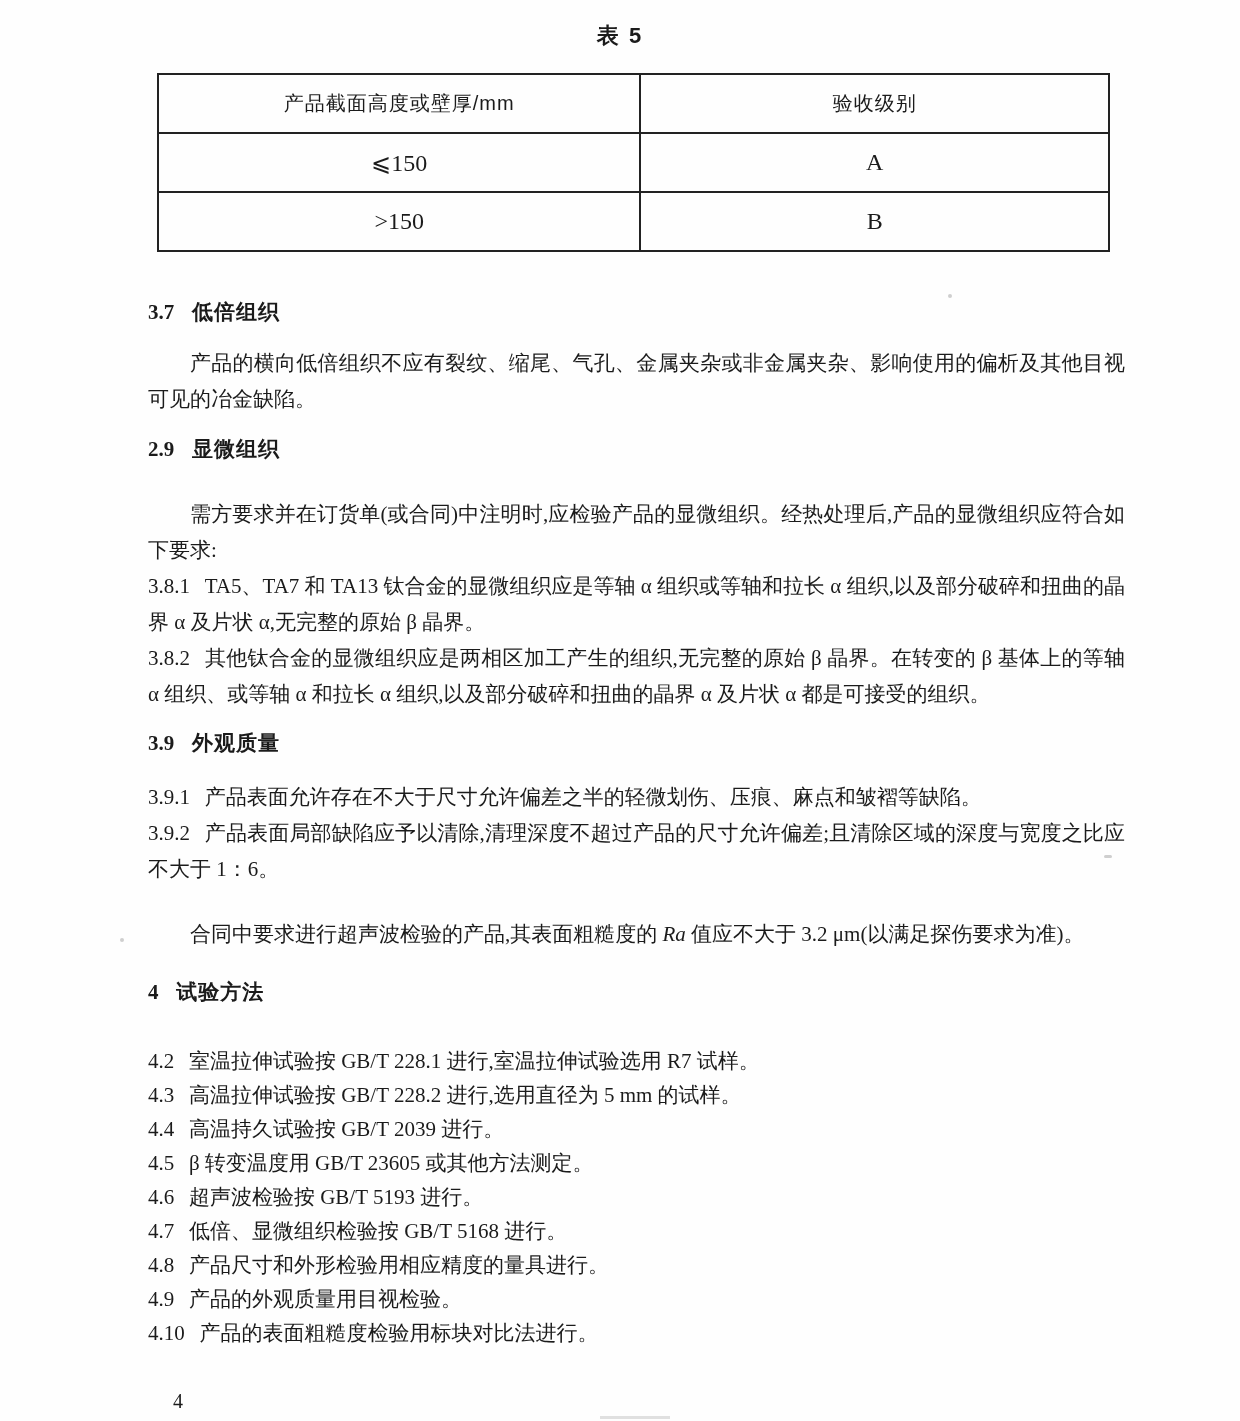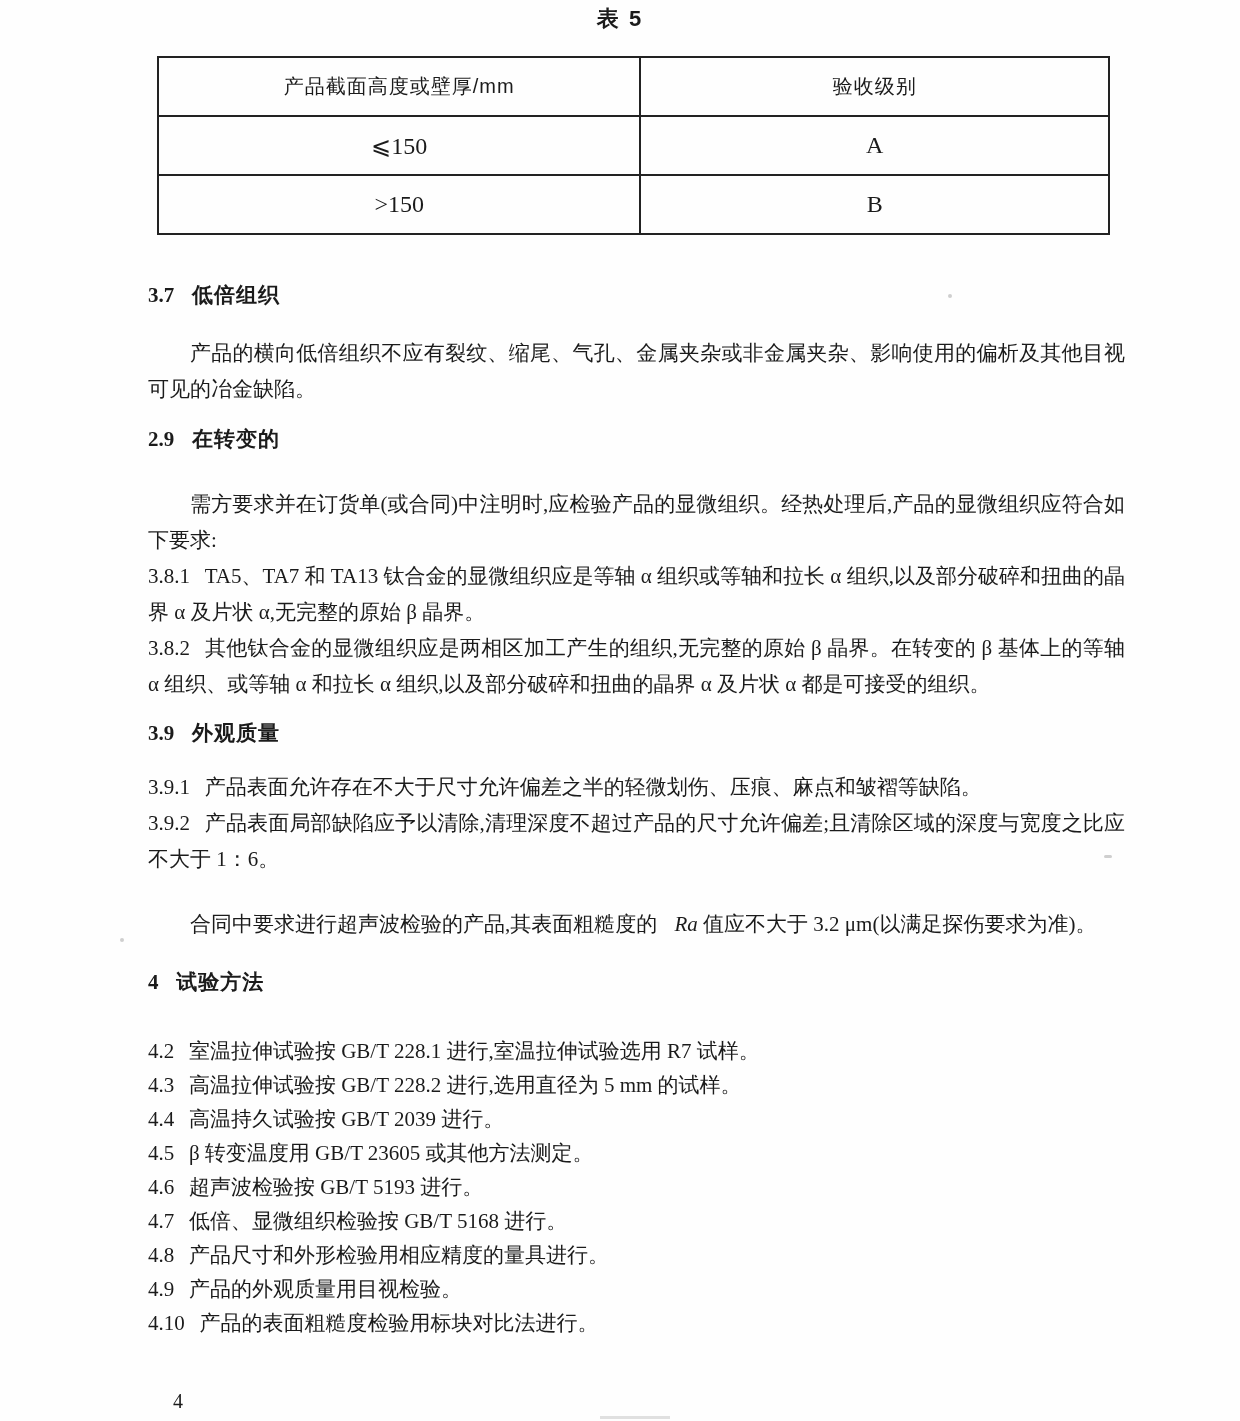--- a/index.html
+++ b/index.html
@@ -9,21 +9,21 @@
     font-family: "Liberation Serif", serif;
     color: #1b1b1b;
   }
   .page {
     position: relative;
     width: 1240px; height: 1421px;
     overflow: hidden;
     background: #fefefe;
   }
   .tbl-title {
-    padding-top: 7px;
+    padding-top: 24px;
     text-align: center;
     font-family: "Liberation Sans", sans-serif;
     font-weight: 700;
     font-size: 22px;
     line-height: 24px;
     letter-spacing: 2px;
   }
   table.t5 {
     margin: 25px 0 0 157px;
     width: 953px;
@@ -74,30 +74,30 @@
   .item .num, .litem .num {
     margin-right: 0.7em;
   }
   .litem {
     font-size: 21px;
     line-height: 34px;
     text-align: left;
     white-space: nowrap;
   }
   .h37 { margin-top: 48px; }
-  .p37 { margin-top: 28px; }
+  .p37 { margin-top: 21px; }
   .h38 { margin-top: 20px; }
   .p38 { margin-top: 35px; }
   .h39 { margin-top: 19px; }
   .i391 { margin-top: 24px; }
   .h310 { margin-top: 9px; }
   .p310 { margin-top: 29px; }
   .h4 { margin-top: 28px; }
   .list4 { margin-top: 40px; }
-  .ra-italic { font-style: italic; margin-left: 12px; }
+  .ra-italic { font-style: italic; }
   .page-num {
     position: absolute;
     left: 173px; top: 1390px;
     font-size: 20px;
   }
   .speck {
     position: absolute;
     background: #777;
     opacity: 0.35;
     border-radius: 50%;
@@ -133,21 +133,21 @@
   </table>
 
   <div class="content">
 
     <div class="sec-h h37">
       <span class="num">3.7</span><span>低倍组织</span>
     </div>
     <div class="para p37">产品的横向低倍组织不应有裂纹、缩尾、气孔、金属夹杂或非金属夹杂、影响使用的偏析及其他目视可见的冶金缺陷。</div>
 
     <div class="sec-h h38">
-      <span class="num">2.9</span><span>在转变的</span>
+      <span class="num">2.9</span><span>显微组织</span>
     </div>
     <div class="para p38">需方要求并在订货单(或合同)中注明时,应检验产品的显微组织。经热处理后,产品的显微组织应符合如下要求:</div>
     <div class="item">
       <span class="num">3.8.1</span><span>TA5、TA7 和 TA13 钛合金的显微组织应是等轴 α 组织或等轴和拉长 α 组织,以及部分破碎和扭曲的晶界 α 及片状 α,无完整的原始 β 晶界。</span>
     </div>
     <div class="item">
       <span class="num">3.8.2</span><span>其他钛合金的显微组织应是两相区加工产生的组织,无完整的原始 β 晶界。在转变的 β 基体上的等轴 α 组织、或等轴 α 和拉长 α 组织,以及部分破碎和扭曲的晶界 α 及片状 α 都是可接受的组织。</span>
     </div>
 
     <div class="sec-h h39">

